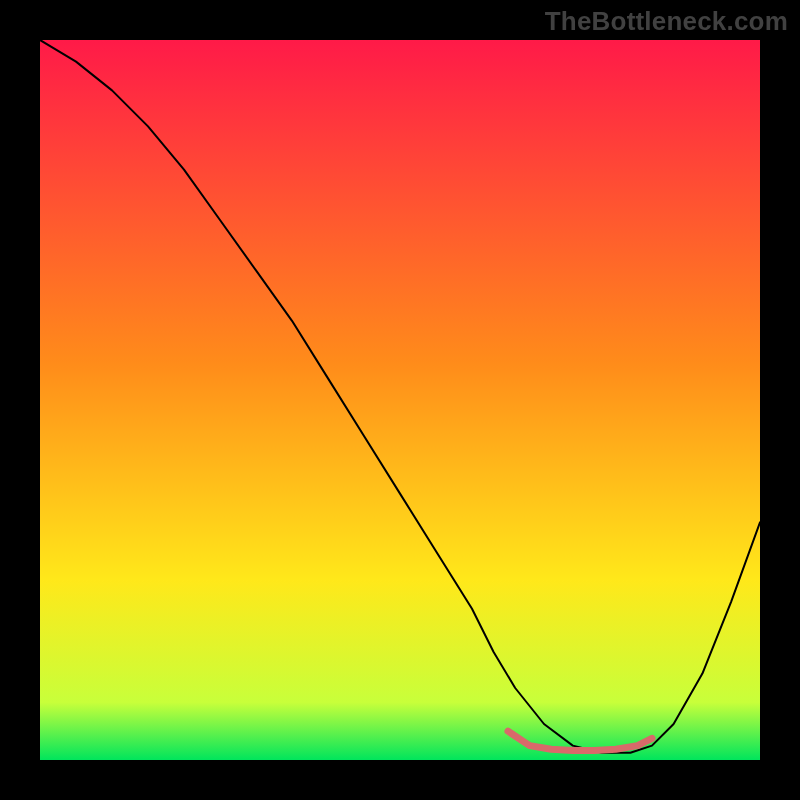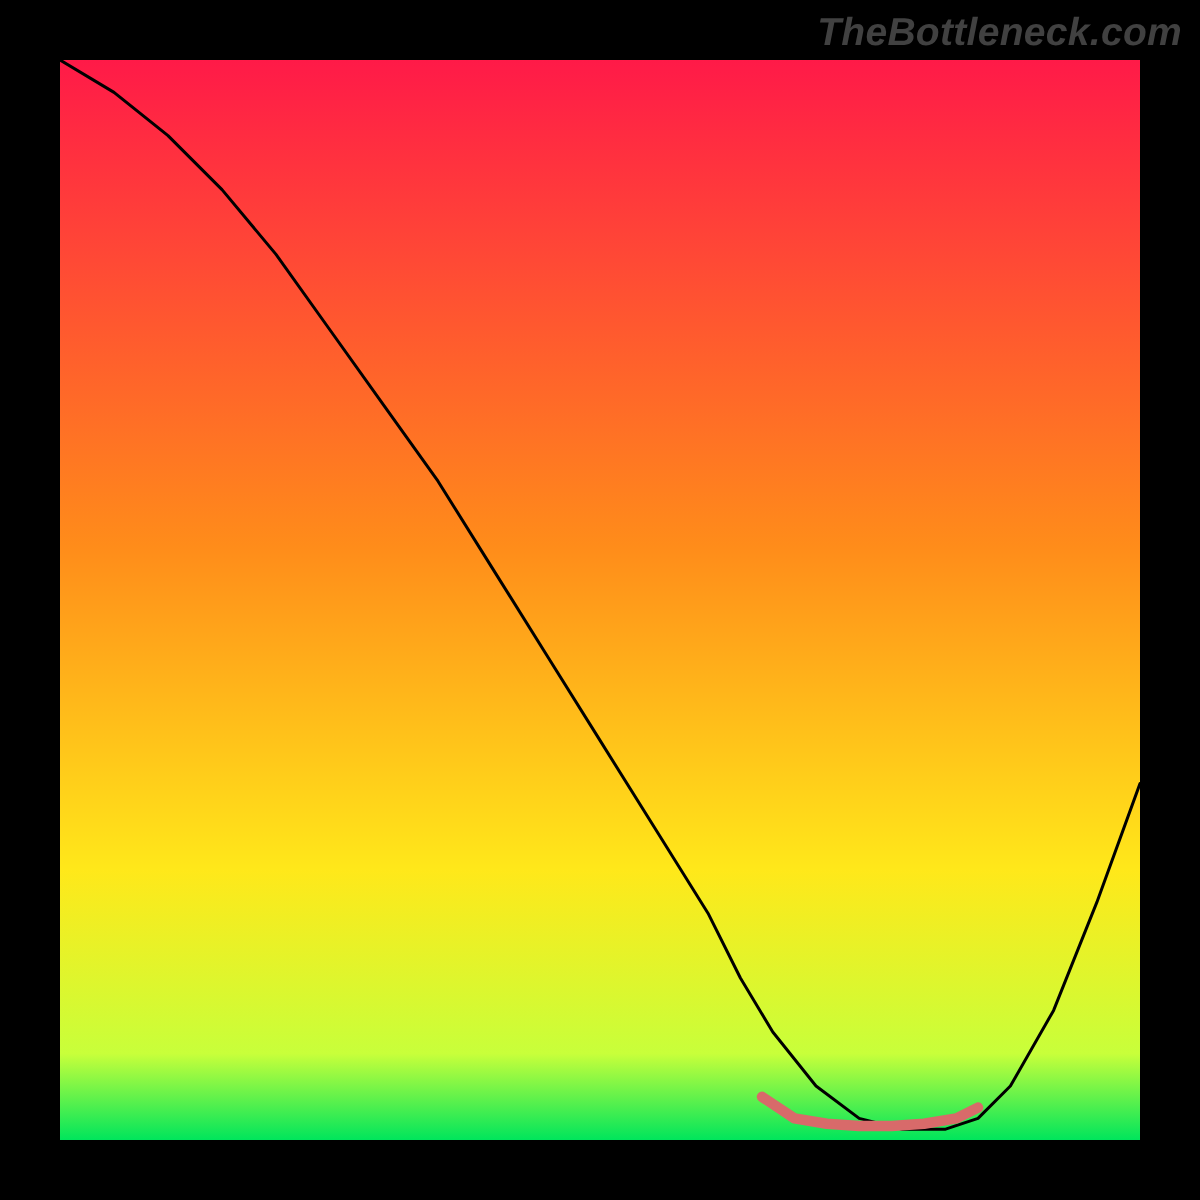--- a/index.html
+++ b/index.html
@@ -19,21 +19,20 @@
   }
   .watermark {
     position: absolute;
     top: 6px;
     right: 12px;
     color: #414141;
     font-size: 26px;
     font-weight: 600;
     letter-spacing: 0.2px;
     z-index: 10;
-    font-style: italic;
   }
   .plot-wrap {
     position: absolute;
     left: 40px;
     top: 40px;
     width: 720px;
     height: 720px;
   }
   svg { display: block; }
 </style>

